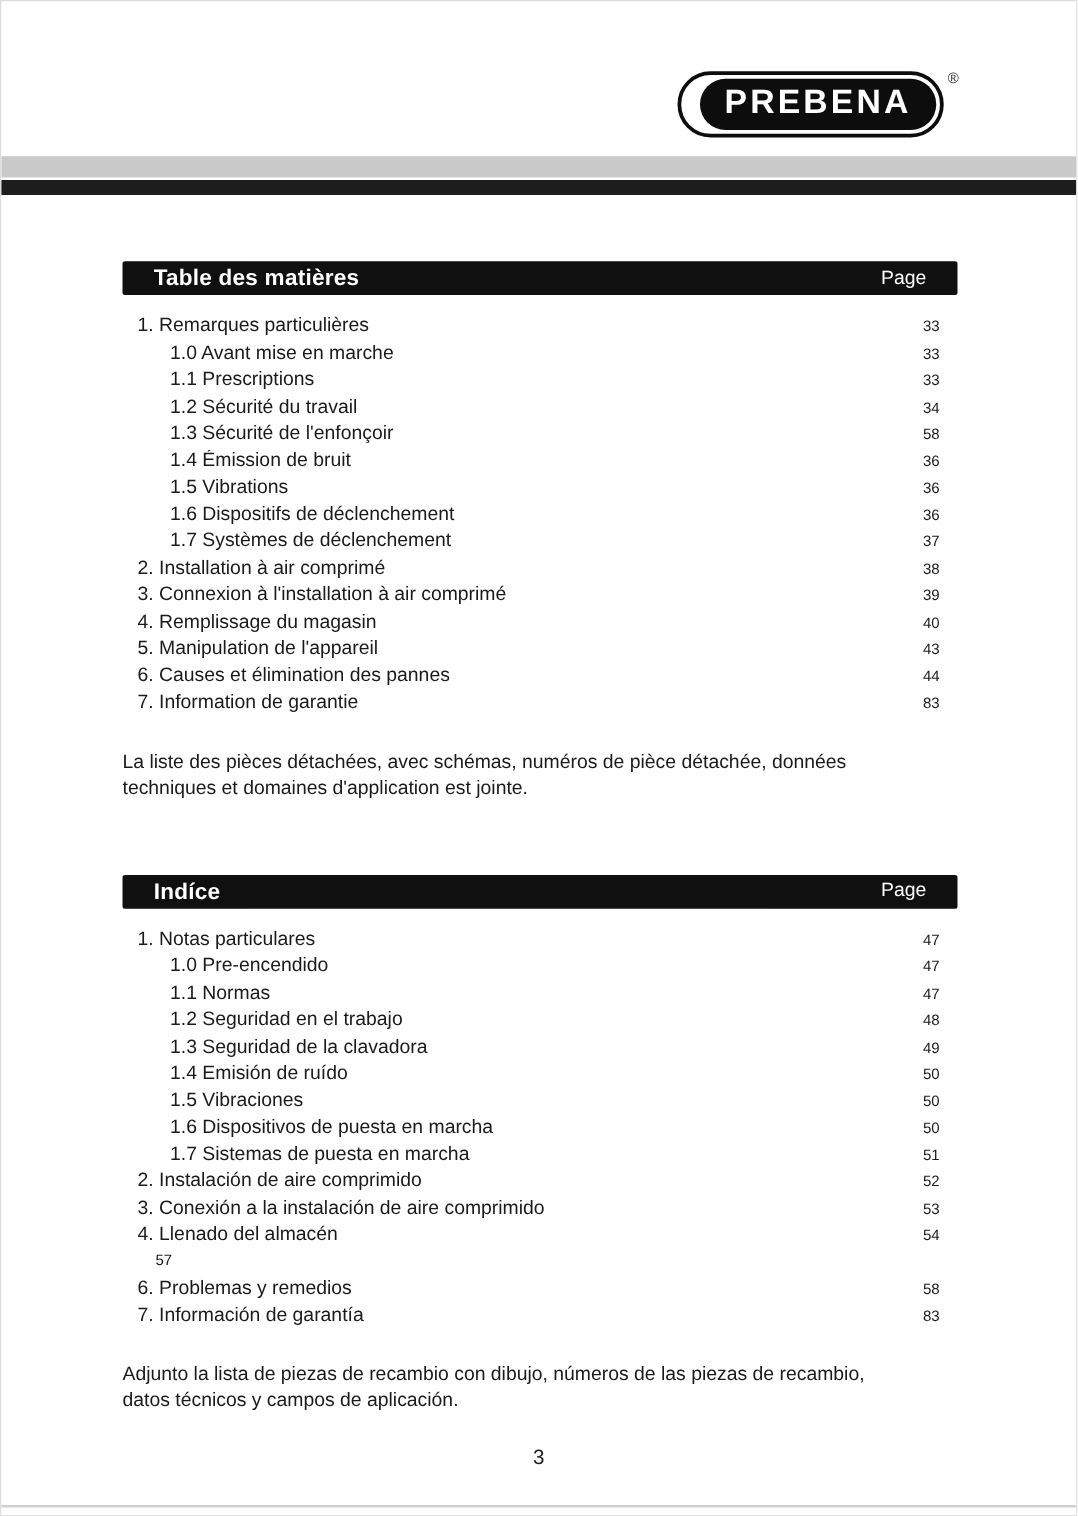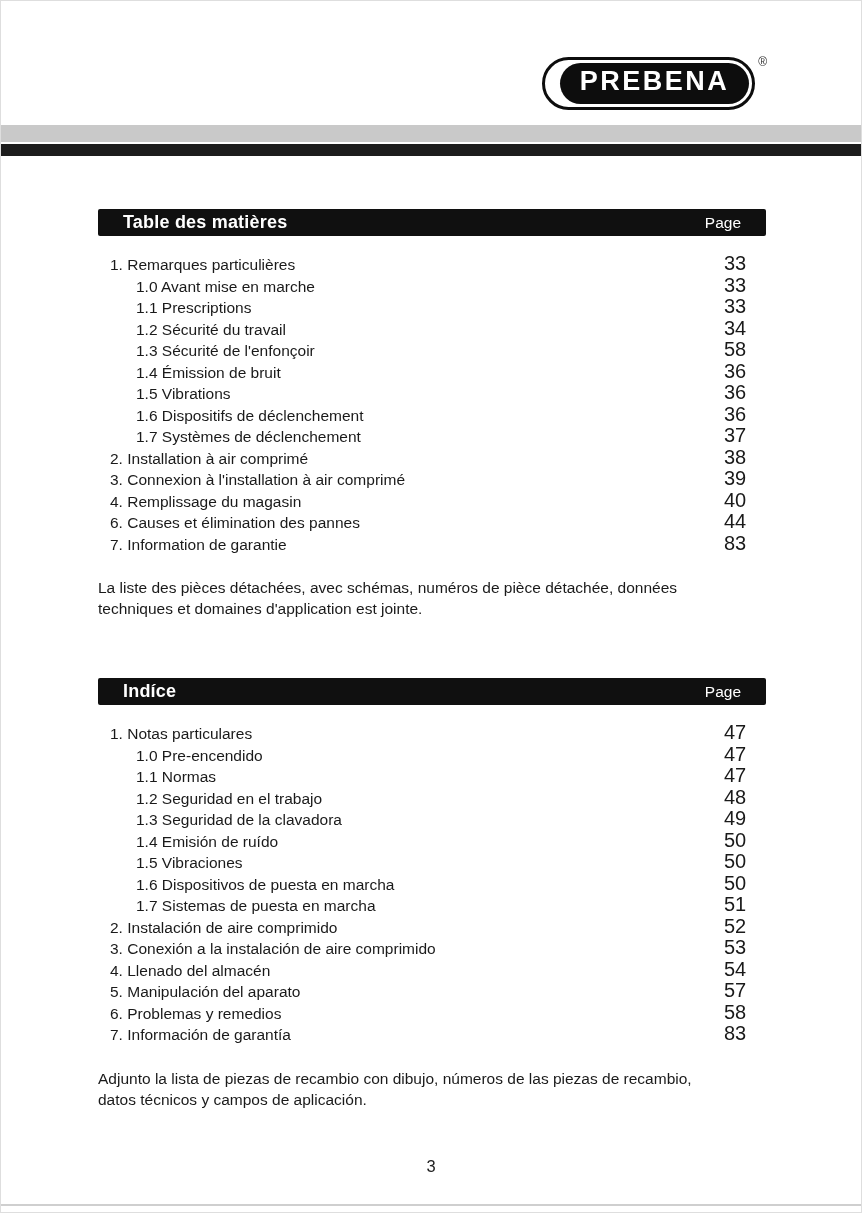--- a/index.html
+++ b/index.html
@@ -65,21 +65,21 @@
   .sec-title { font-weight: bold; font-size: 18px; letter-spacing: 0.2px; }
   .sec-page  { font-size: 15.5px; }
   .toc { margin-top: 16px; margin-left: 12px; }
   .toc-row {
     display: flex; align-items: baseline;
     height: 21.5px;
     font-size: 15.5px;
   }
   .toc-row.indent { padding-left: 26px; }
   .toc-label { flex: 1; white-space: nowrap; overflow: hidden; }
-  .toc-page  { width: 42px; text-align: left; font-size: 20px; }
+  .toc-page  { width: 42px; text-align: center; font-size: 12px; }
   .note {
     margin-top: 24px;
     font-size: 15.5px;
     line-height: 21px;
     max-width: 622px;
   }
   .section-es { margin-top: 59px; }
   .pageno {
     position: absolute; bottom: 36px; left: 0; width: 100%;
     text-align: center; font-size: 16.5px; color: #222;
@@ -168,20 +168,24 @@
           <div class="toc-row">
             <span class="toc-label">3. Connexion à l'installation à air comprimé</span>
             <span class="toc-page">39</span>
           </div>
 
           <div class="toc-row">
             <span class="toc-label">4. Remplissage du magasin</span>
             <span class="toc-page">40</span>
           </div>
 
+          <div class="toc-row">
+            <span class="toc-label">5. Manipulation de l'appareil</span>
+            <span class="toc-page">43</span>
+          </div>
 
           <div class="toc-row">
             <span class="toc-label">6. Causes et élimination des pannes</span>
             <span class="toc-page">44</span>
           </div>
 
           <div class="toc-row">
             <span class="toc-label">7. Information de garantie</span>
             <span class="toc-page">83</span>
           </div>
@@ -250,21 +254,20 @@
             <span class="toc-label">3. Conexión a la instalación de aire comprimido</span>
             <span class="toc-page">53</span>
           </div>
 
           <div class="toc-row">
             <span class="toc-label">4. Llenado del almacén</span>
             <span class="toc-page">54</span>
           </div>
 
           <div class="toc-row">
-            <span class="toc-label">5. Manipulación del aparato</span>
             <span class="toc-page">57</span>
           </div>
 
           <div class="toc-row">
             <span class="toc-label">6. Problemas y remedios</span>
             <span class="toc-page">58</span>
           </div>
 
           <div class="toc-row">
             <span class="toc-label">7. Información de garantía</span>

